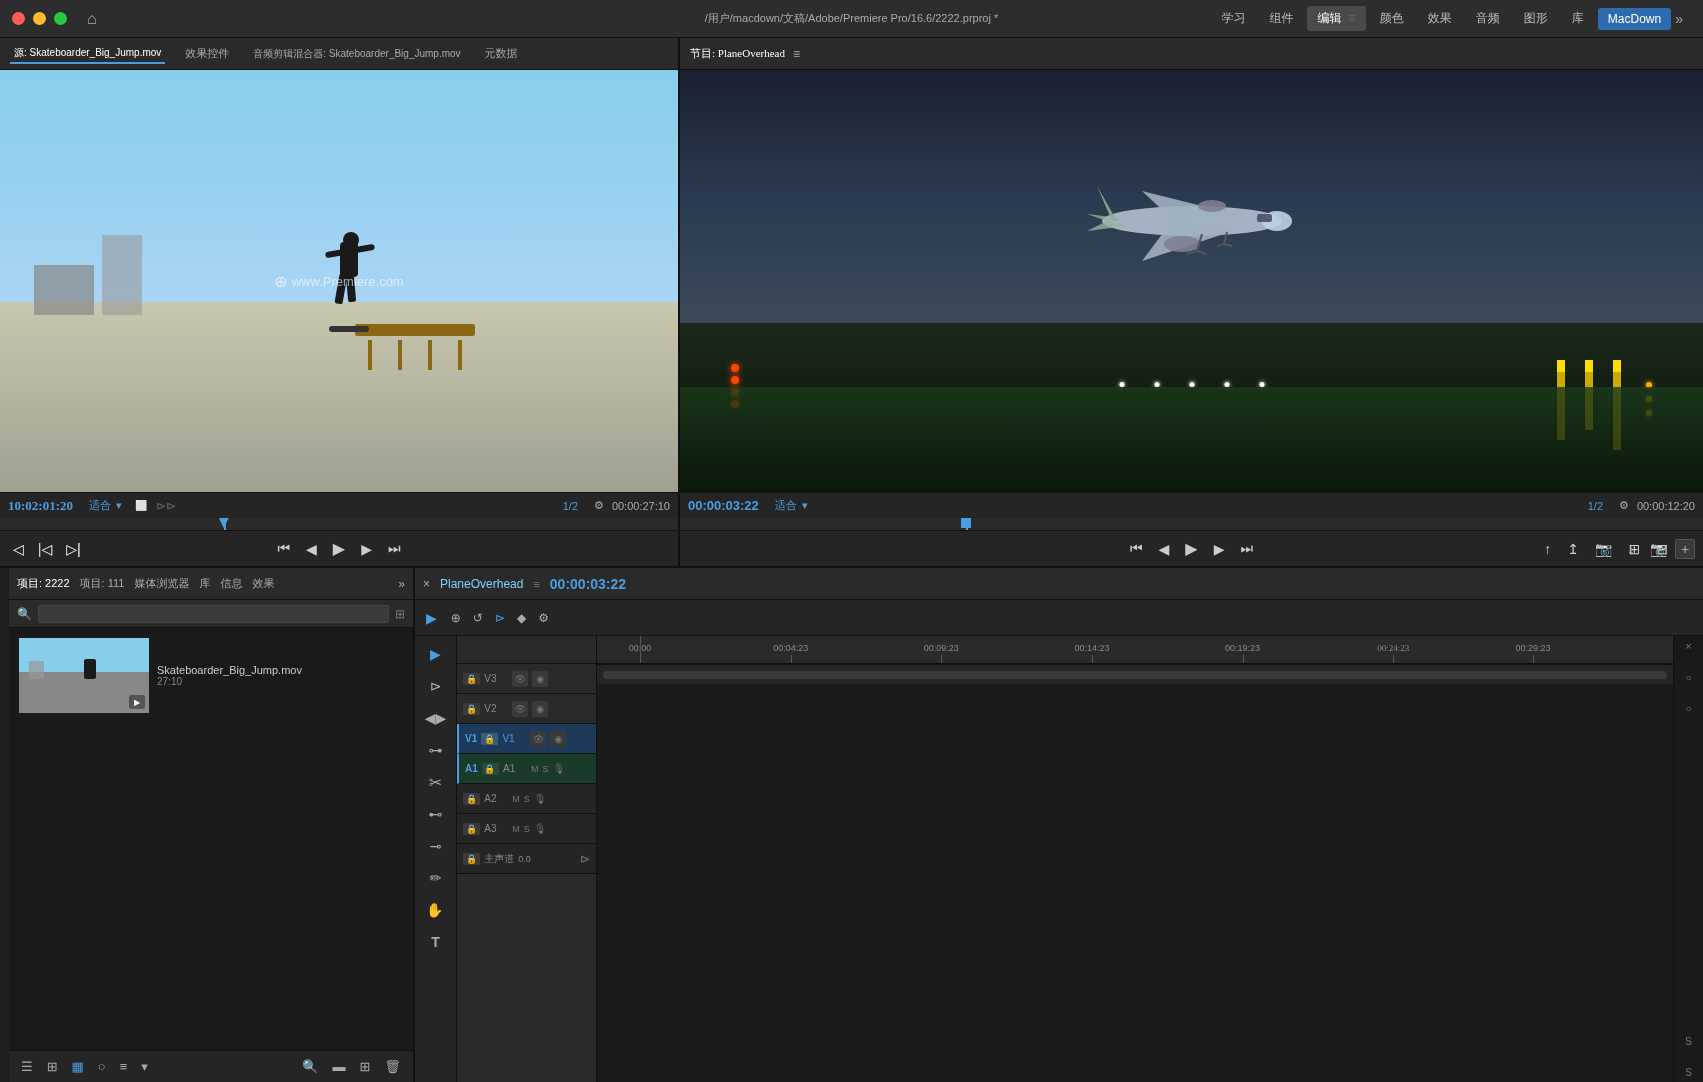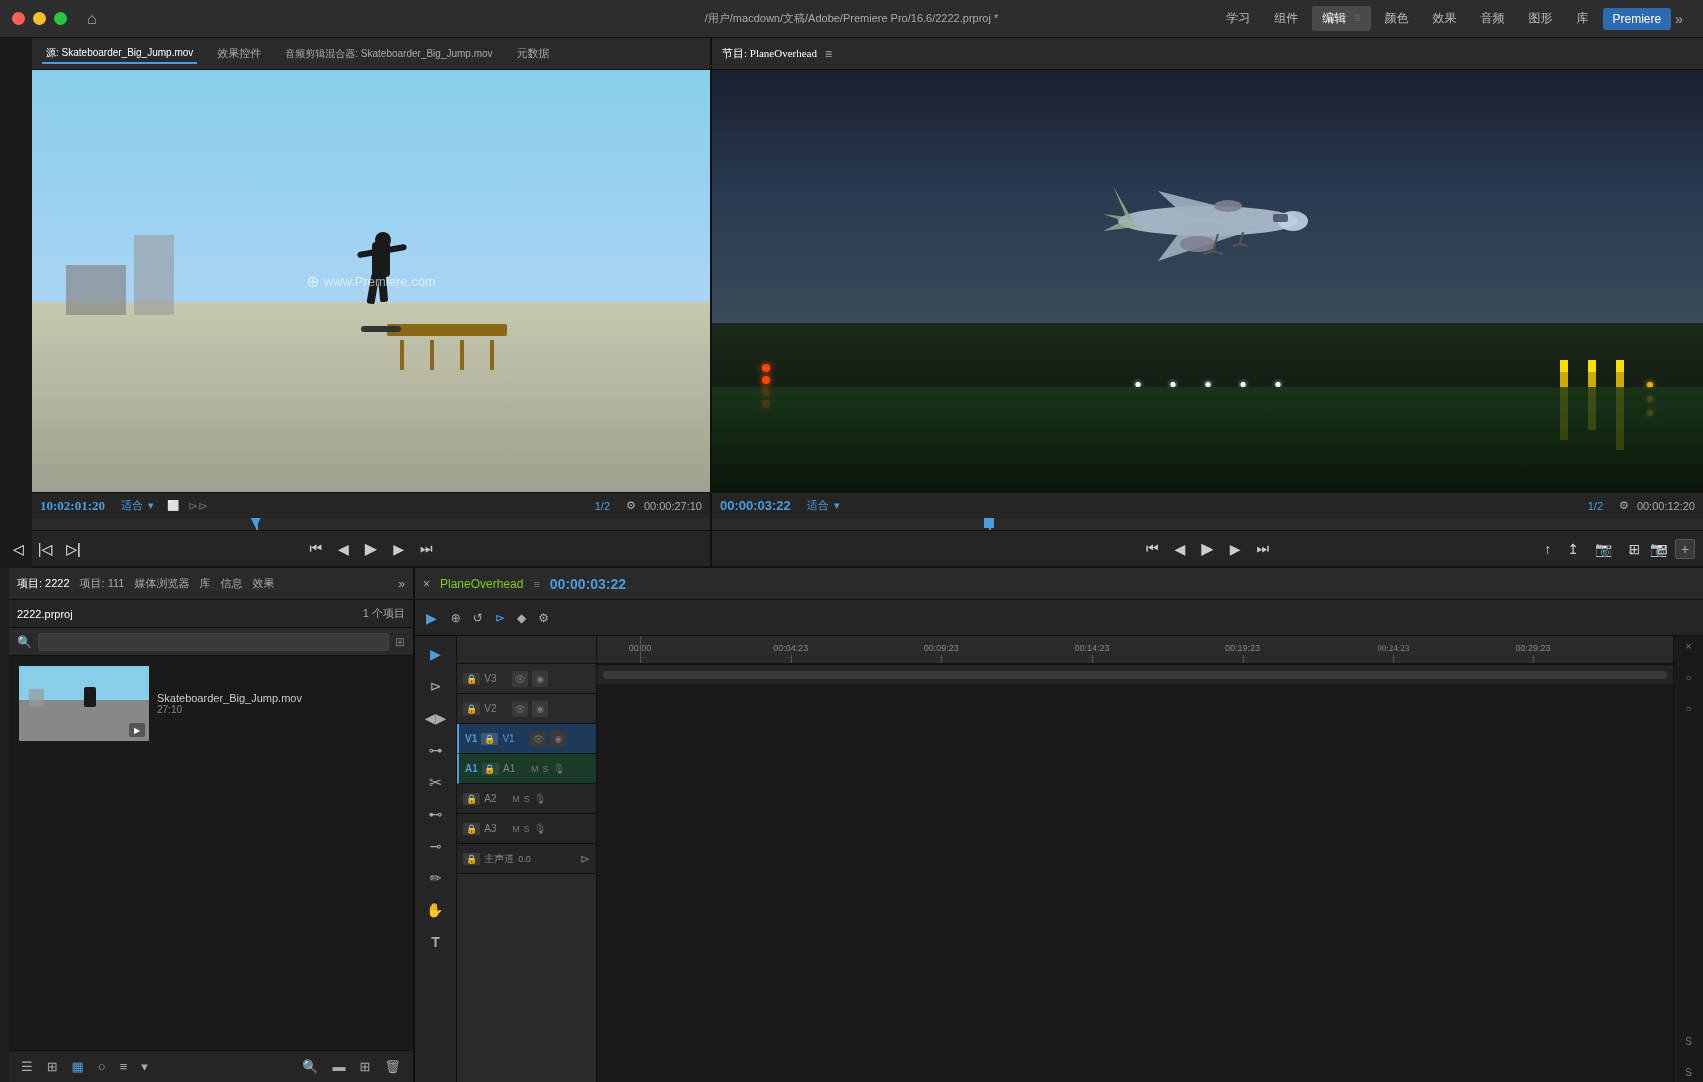--- a/index.html
+++ b/index.html
@@ -83,21 +83,20 @@
       display: flex;
       flex-direction: column;
       height: calc(1082px - 38px);
     }
 
     
     #top-row {
       display: flex;
       height: 530px;
       border-bottom: 2px solid #111;
-      margin-left: 32px;
     }
 
     
     #source-panel {
       width: 680px;
       background: #1e1e1e;
       border-right: 2px solid #111;
       display: flex;
       flex-direction: column;
     }
@@ -586,21 +585,21 @@
     <span class="nav-item">组件</span>
     <span class="nav-item active">
       <span>编辑</span>
       <span style="color:#666; margin-left:4px;">≡</span>
     </span>
     <span class="nav-item">颜色</span>
     <span class="nav-item">效果</span>
     <span class="nav-item">音频</span>
     <span class="nav-item">图形</span>
     <span class="nav-item">库</span>
-    <span class="nav-item editing">Premiere</span>
+    <span class="nav-item editing">MacDown</span>
     <span class="nav-dots">»</span>
   </div>
   <span id="title-text">/用户/macdown/文稿/Adobe/Premiere Pro/16.6/2222.prproj *</span>
 </div>
 
 <div id="main-layout">
 
   <div id="top-row">
 
     <div id="source-panel">
@@ -818,24 +817,20 @@
       <div class="project-header">
         <span class="project-tab active">项目: 2222</span>
         <span class="project-tab">项目: 111</span>
         <span class="project-tab">媒体浏览器</span>
         <span class="project-tab">库</span>
         <span class="project-tab">信息</span>
         <span class="project-tab">效果</span>
         <span class="project-expand">»</span>
       </div>
 
-      <div class="project-title-bar">
-        <span class="project-name">2222.prproj</span>
-        <span class="project-items">1 个项目</span>
-      </div>
 
       <div class="search-bar">
         <span style="color:#777;font-size:12px;">🔍</span>
         <input class="search-input" type="text" style="">
         <span style="color:#777;">⊞</span>
       </div>
 
       <div class="media-thumbnail-area">
         <div class="media-item">
           <div class="media-thumb">
@@ -867,21 +862,21 @@
         <span class="bottom-bar-btn">▬</span>
         <span class="bottom-bar-btn">⊞</span>
         <span class="bottom-bar-btn">🗑</span>
       </div>
     </div>
 
     <div id="timeline-panel">
 
       <div class="timeline-header">
         <span style="color:#aaa;font-size:12px;cursor:pointer;">×</span>
-        <span style="color:#84cc16;font-size:12px;">PlaneOverhead</span>
+        <span style="color:#7dd3fc;font-size:12px;">PlaneOverhead</span>
         <span style="color:#777;font-size:11px;">≡</span>
         <span class="timeline-timecode">00:00:03:22</span>
       </div>
 
       <div class="timeline-tools">
         <span class="transport-btn" style="color:#4a9de0;">▶</span>
         <span style="color:#aaa;font-size:12px;cursor:pointer;padding:3px;">⊕</span>
         <span style="color:#aaa;font-size:12px;cursor:pointer;padding:3px;">↺</span>
         <span style="color:#4a9de0;font-size:12px;cursor:pointer;padding:3px;">⊳</span>
         <span style="color:#aaa;font-size:12px;cursor:pointer;padding:3px;">◆</span>

